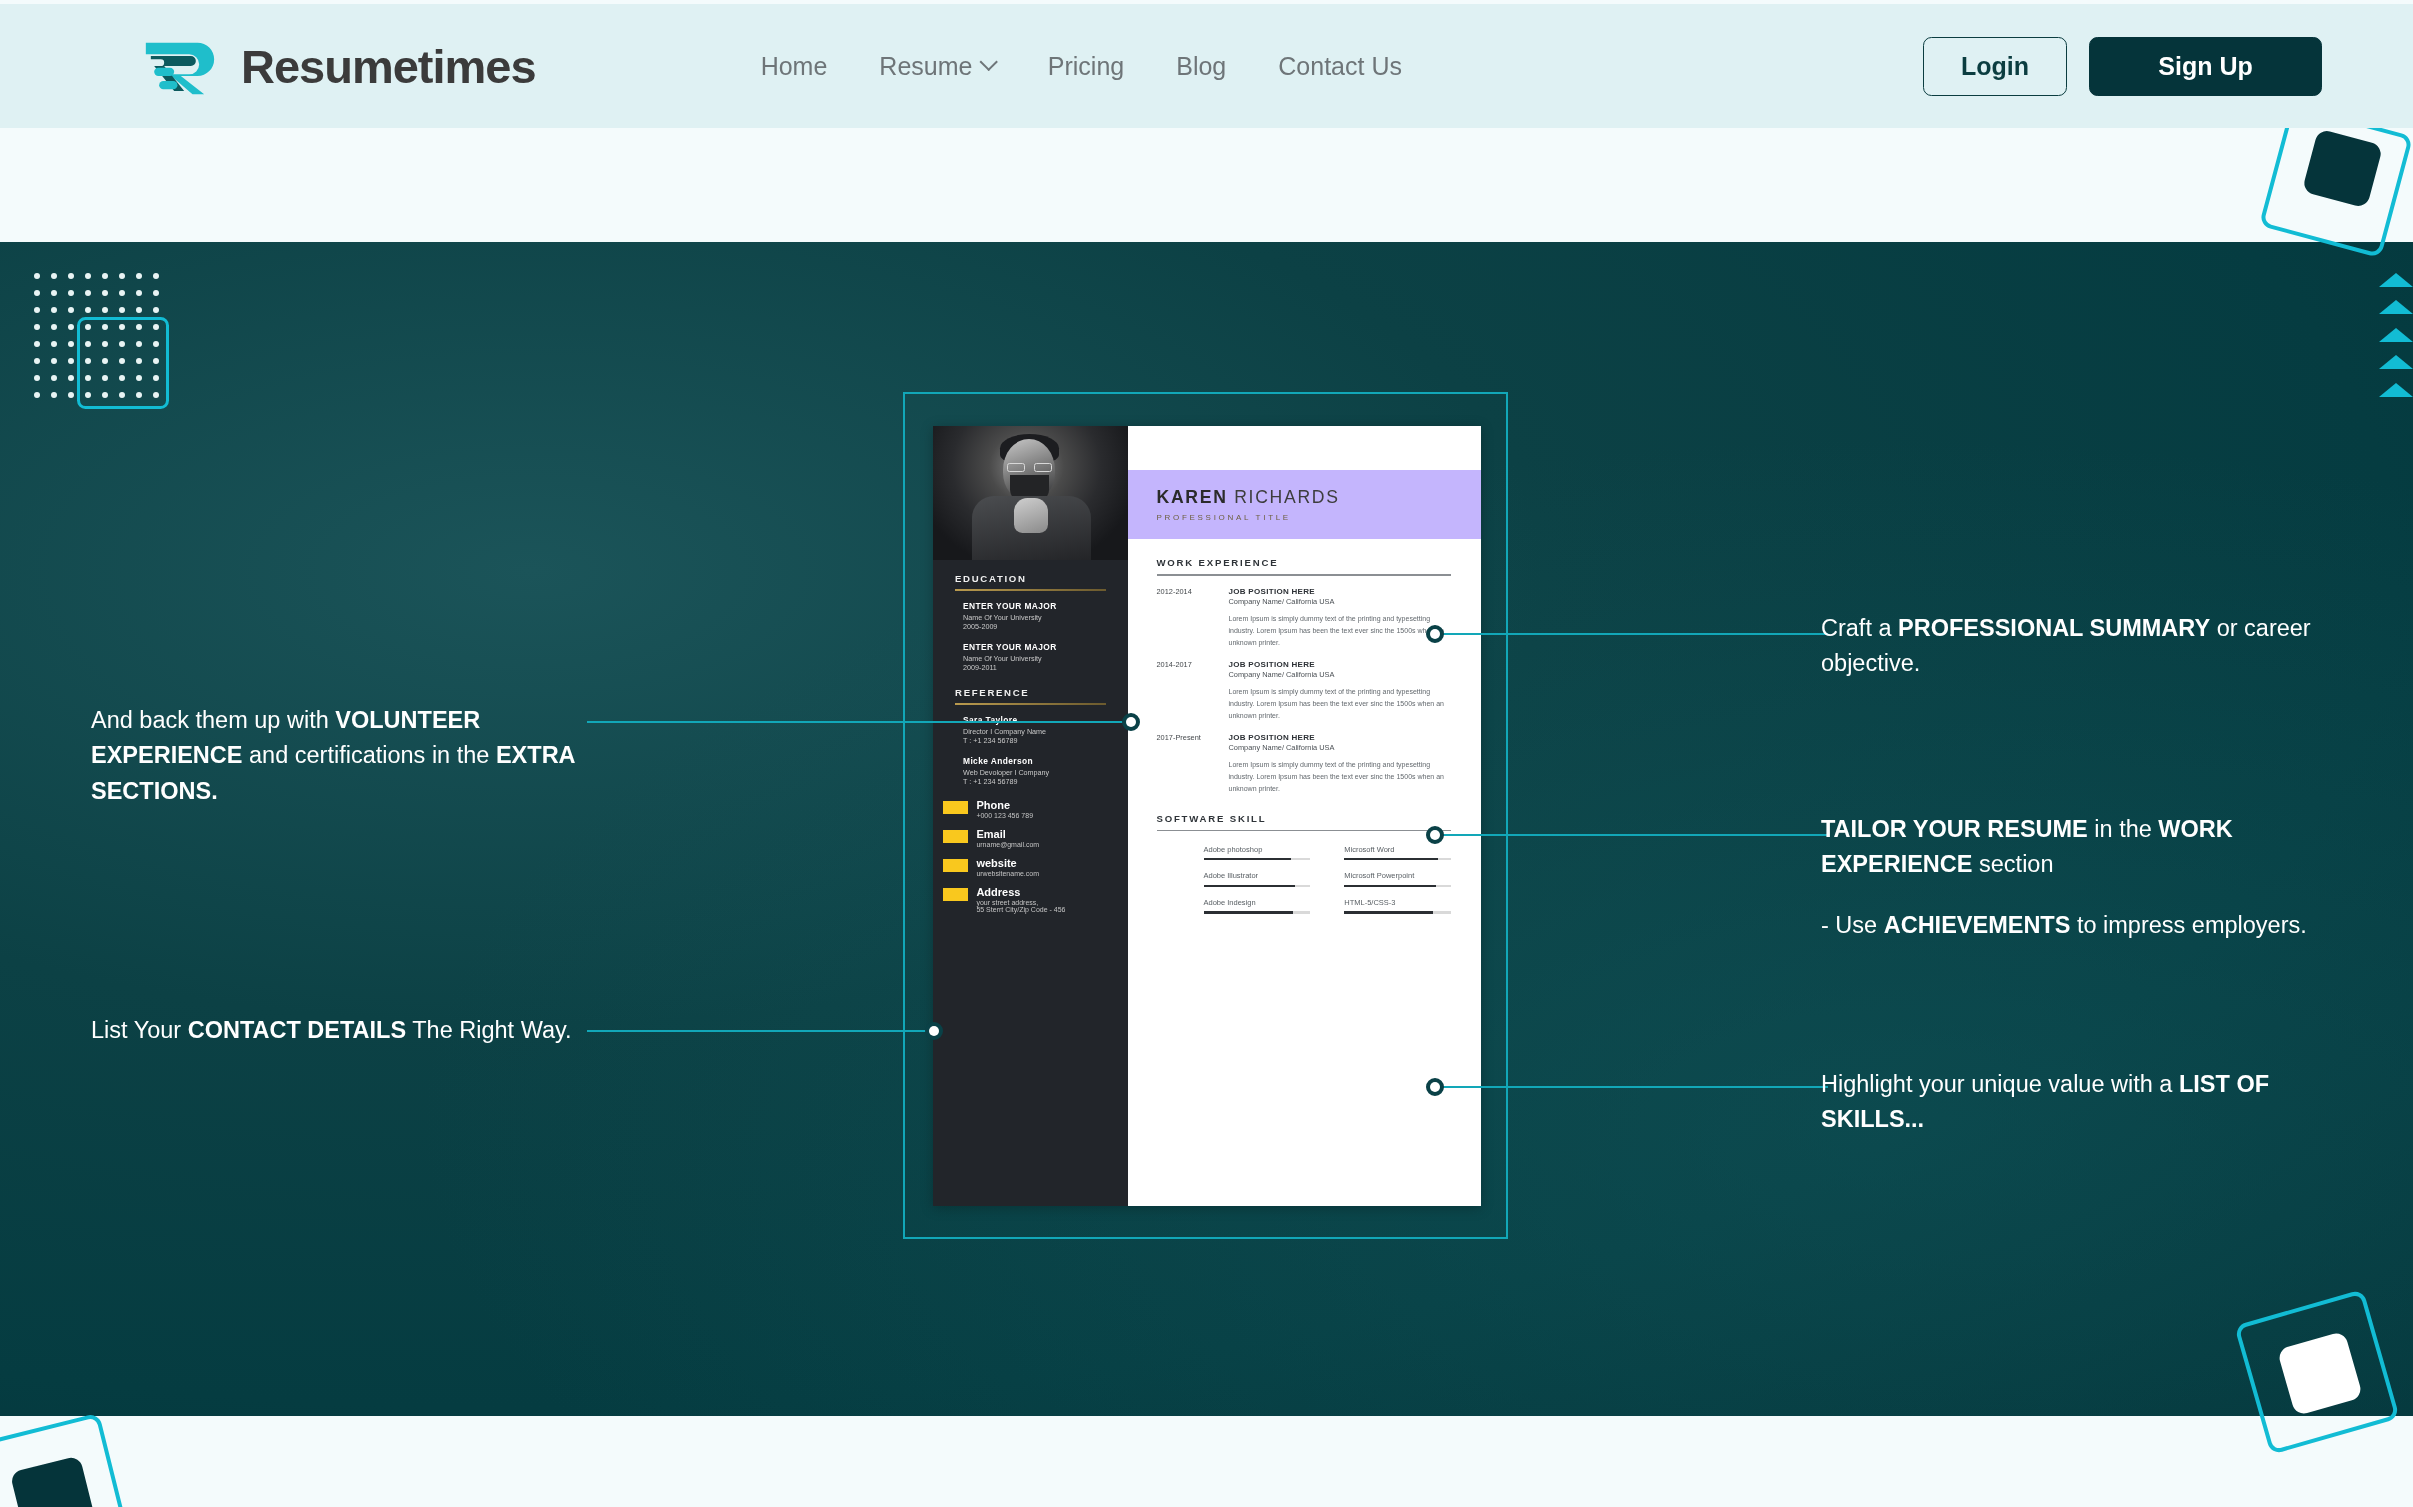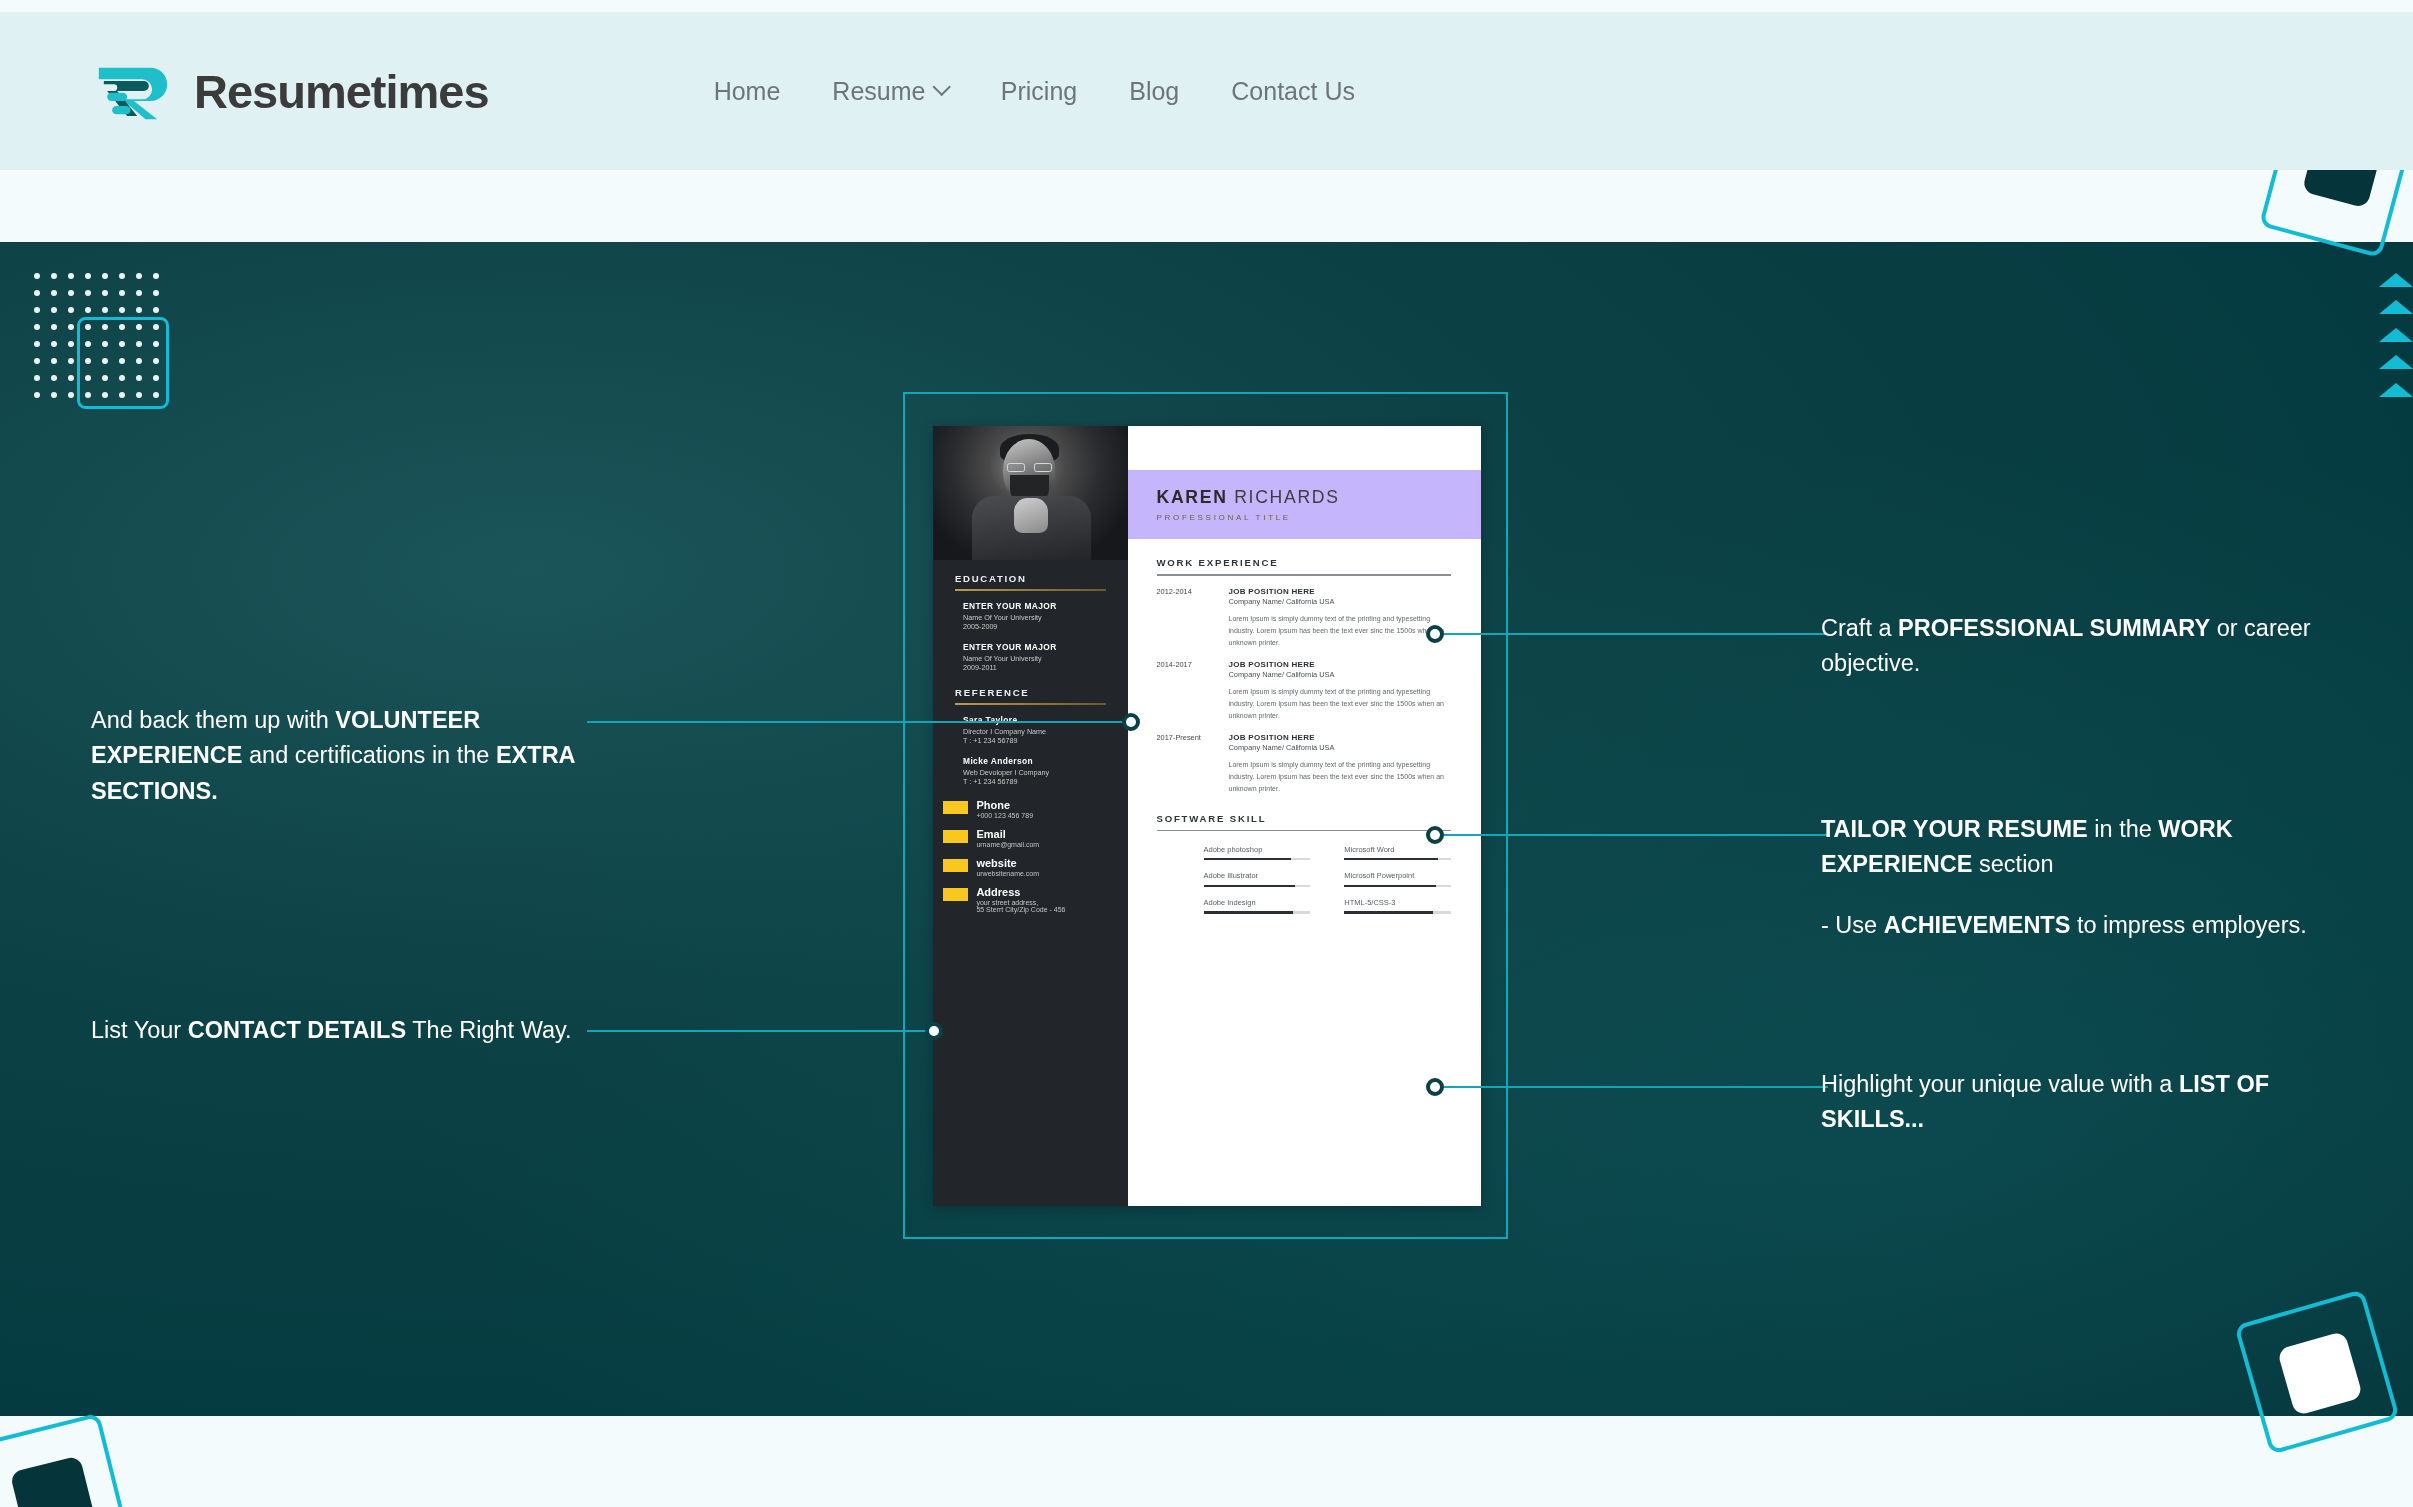--- a/index.html
+++ b/index.html
@@ -6,25 +6,26 @@
   html, body {
     width: 2413px; height: 1508px;
     font-family: "Liberation Sans", sans-serif;
     background: #f4fbfc;
     overflow: hidden;
   }
   .page { position: relative; width: 2413px; height: 1508px; }
 
   
   .header {
-    position: absolute; top: 12px; left: 0;
-    width: 2413px; height: 158px;
+    position: absolute; top: 4px; left: 0;
+    width: 2413px; height: 124px;
     background: #dff1f3;
     display: flex; align-items: center;
     z-index: 40;
+    padding-left: 47px;
   }
   .logo-wrap { display: flex; align-items: center; margin-left: 92px; }
   .logo-mark { width: 97px; height: 60px; flex: none; }
   .logo-text {
     font-size: 47px; font-weight: 700; color: #3b3b3b;
     letter-spacing: -1px; margin-left: 5px;
     font-family: "Liberation Sans", sans-serif;
   }
   .nav { display: flex; align-items: center; gap: 52px; margin-left: 225px; }
   .nav-item {
@@ -199,20 +200,24 @@
           <span>Pricing</span>
         </div>
       <div class="nav-item">
           <span>Blog</span>
         </div>
       <div class="nav-item">
           <span>Contact Us</span>
         </div>
     </nav>
 
+    <div class="auth">
+      <div class="btn btn-login">Login</div>
+      <div class="btn btn-signup">Sign Up</div>
+    </div>
   </div>
 
   <div class="subband"></div>
 
   <div class="deco deco-tr">
     <span class="ring"></span>
     <span class="fill"></span>
   </div>
 
   <div class="hero"></div>

